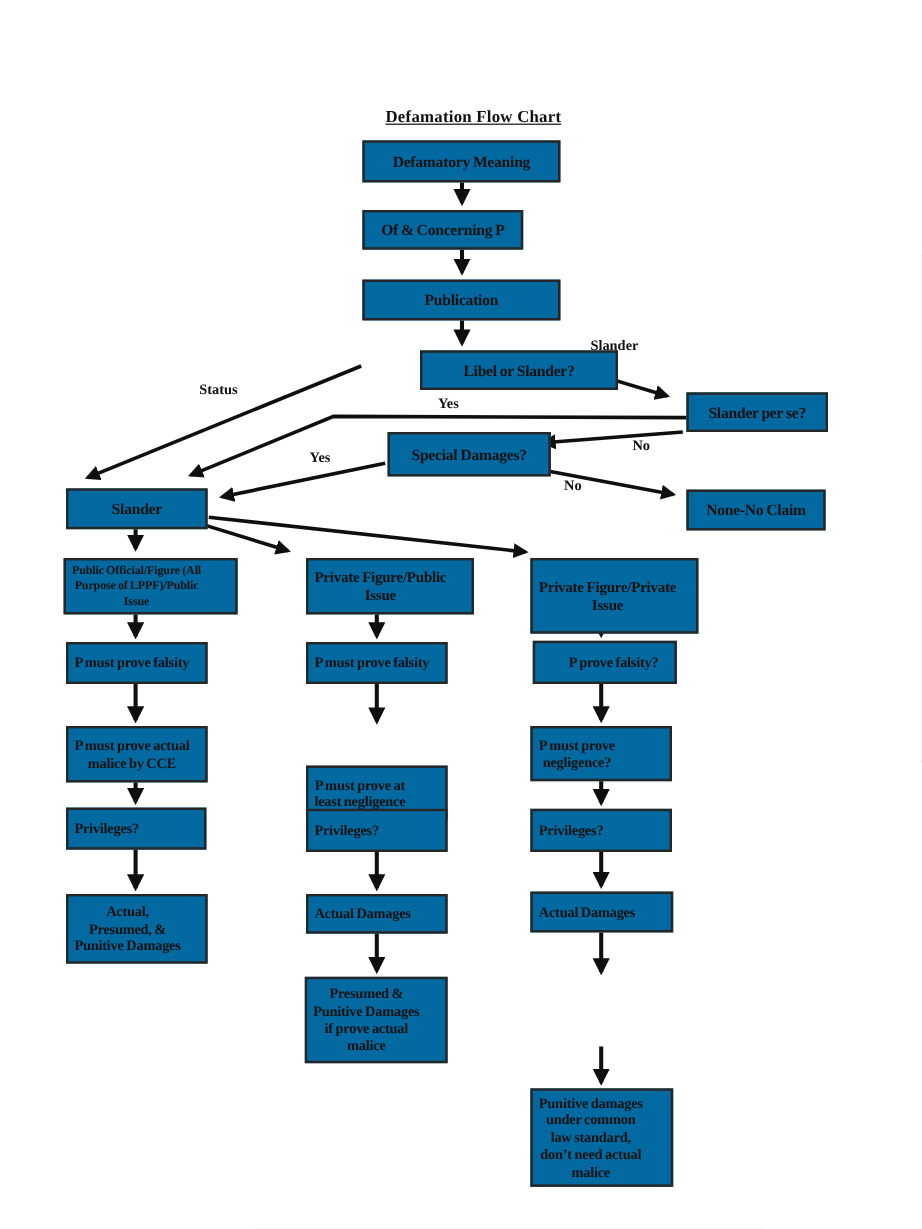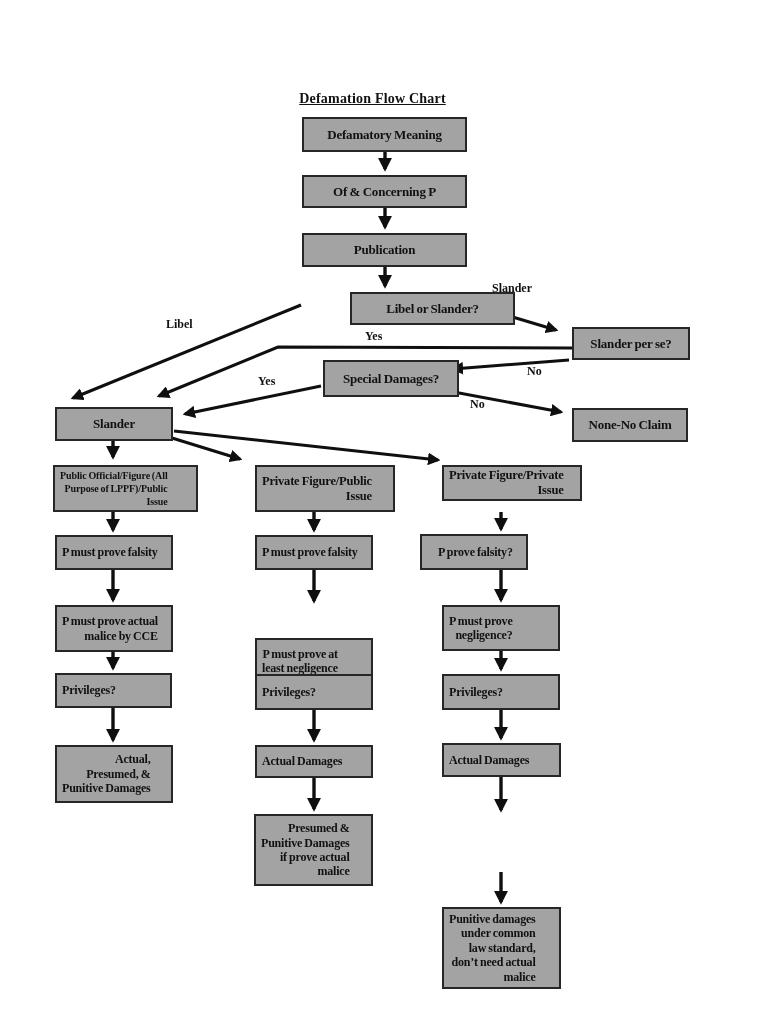--- a/index.html
+++ b/index.html
@@ -9,33 +9,33 @@
     background:#ffffff;
     font-family:"Liberation Serif","DejaVu Serif",serif;
     color:#111111;
     overflow:hidden;
   }
   .edges{position:absolute;left:0;top:0;width:768px;height:1024px;}
   .edge{stroke:#0f0f0f;fill:none;}
   .node{
     position:absolute;
     border:2px solid #262626;
-    background:#a3a3a3;
+    background:#0369a1;
     box-sizing:border-box;
     font-weight:bold;
     font-size:12px;
     line-height:1.2;
     white-space:pre-line;
     display:flex;
     align-items:center;
     letter-spacing:-0.2px;
     word-spacing:-0.6px;
   }
   .node.center{justify-content:center;text-align:center;font-size:13px;padding:0 2px;}
-  .node.leftal{justify-content:flex-start;text-align:right;padding:2px 5px;}
+  .node.leftal{justify-content:flex-start;text-align:center;padding:2px 5px;}
   .node.small{font-size:10px;line-height:1.3;letter-spacing:-0.1px;}
   .hdr{font-size:12.5px;}
   .title{
     position:absolute;
     font-weight:bold;
     font-size:14px;
     text-decoration:underline;
     text-align:center;
     letter-spacing:0.2px;
   }
@@ -84,66 +84,66 @@
     <line class="edge" x1="314" y1="778" x2="314" y2="809" stroke-width="3.4" marker-end="url(#arw)"></line>
 
     <line class="edge" x1="501" y1="512" x2="501" y2="529" stroke-width="3.4" marker-end="url(#arw)"></line>
     <line class="edge" x1="501" y1="570" x2="501" y2="600" stroke-width="3.4" marker-end="url(#arw)"></line>
     <line class="edge" x1="501" y1="651" x2="501" y2="669" stroke-width="3.4" marker-end="url(#arw)"></line>
     <line class="edge" x1="501" y1="710" x2="501" y2="738" stroke-width="3.4" marker-end="url(#arw)"></line>
     <line class="edge" x1="501" y1="777" x2="501" y2="810" stroke-width="3.4" marker-end="url(#arw)"></line>
     <line class="edge" x1="501" y1="872" x2="501" y2="902" stroke-width="3.4" marker-end="url(#arw)"></line>
   </svg>
 
-  <div class="title" style="left:290px;top:91px;width:165px;">Defamation Flow Chart</div>
+  <div class="title" style="left:312px;top:91px;width:165px;">Defamation Flow Chart</div>
 
   <div class="node center" style="left:302px;top:117px;width:165px;height:35px;">Defamatory Meaning</div>
-  <div class="node center" style="left:302px;top:175px;width:165px;height:33px;">Of &amp; Concerning P</div>
+  <div class="node center" style="left:302px;top:175px;width:134px;height:33px;">Of &amp; Concerning P</div>
   <div class="node center" style="left:302px;top:233px;width:165px;height:34px;">Publication</div>
   <div class="node center" style="left:302px;top:292px;width:165px;height:33px;margin-left:48px;">Libel or Slander?</div>
 
   <div class="node center" style="left:572px;top:327px;width:118px;height:33px;">Slander per se?</div>
   <div class="node center" style="left:323px;top:360px;width:136px;height:37px;">Special Damages?</div>
   <div class="node center" style="left:572px;top:408px;width:116px;height:34px;">None-No Claim</div>
   <div class="node center" style="left:55px;top:407px;width:118px;height:34px;">Slander</div>
 
   <div class="elabel" style="left:492px;top:281px;">Slander</div>
-  <div class="elabel" style="left:166px;top:317px;">Libel</div>
+  <div class="elabel" style="left:166px;top:317px;">Status</div>
   <div class="elabel" style="left:365px;top:329px;">Yes</div>
   <div class="elabel" style="left:258px;top:374px;">Yes</div>
   <div class="elabel" style="left:527px;top:364px;">No</div>
   <div class="elabel" style="left:470px;top:397px;">No</div>
 
   <div class="node leftal small" style="left:53px;top:465px;width:145px;height:47px;">Public Official/Figure (All
 Purpose of LPPF)/Public
 Issue</div>
   <div class="node leftal hdr" style="left:255px;top:465px;width:140px;height:47px;">Private Figure/Public
 Issue</div>
-  <div class="node leftal hdr" style="left:442px;top:465px;width:140px;height:36px;">Private Figure/Private
+  <div class="node leftal hdr" style="left:442px;top:465px;width:140px;height:63px;">Private Figure/Private
 Issue</div>
 
   <div class="node leftal" style="left:55px;top:535px;width:118px;height:35px;">P must prove falsity</div>
   <div class="node leftal" style="left:55px;top:605px;width:118px;height:47px;">P must prove actual
 malice by CCE</div>
   <div class="node leftal" style="left:55px;top:673px;width:117px;height:35px;">Privileges?</div>
   <div class="node leftal" style="left:55px;top:745px;width:118px;height:58px;">Actual,
 Presumed, &amp;
 Punitive Damages</div>
 
   <div class="node leftal" style="left:255px;top:535px;width:118px;height:35px;">P must prove falsity</div>
   <div class="node leftal" style="left:255px;top:606px;width:118px;height:46px;margin-top:32px;">P must prove at
 least negligence</div>
   <div class="node leftal" style="left:255px;top:674px;width:118px;height:36px;">Privileges?</div>
   <div class="node leftal" style="left:255px;top:745px;width:118px;height:33px;">Actual Damages</div>
   <div class="node leftal" style="left:254px;top:814px;width:119px;height:72px;">Presumed &amp;
 Punitive Damages
 if prove actual
 malice</div>
 
-  <div class="node leftal" style="left:420px;top:534px;width:108px;height:36px;padding-left:16px;">P prove falsity?</div>
+  <div class="node leftal" style="left:444px;top:534px;width:120px;height:36px;padding-left:28px;">P prove falsity?</div>
   <div class="node leftal" style="left:442px;top:605px;width:118px;height:46px;">P must prove
 negligence?</div>
   <div class="node leftal" style="left:442px;top:674px;width:118px;height:36px;">Privileges?</div>
   <div class="node leftal" style="left:442px;top:743px;width:119px;height:34px;">Actual Damages</div>
   <div class="node leftal" style="left:442px;top:907px;width:119px;height:82px;">Punitive damages
 under common
 law standard,
 don’t need actual
 malice</div>
 

